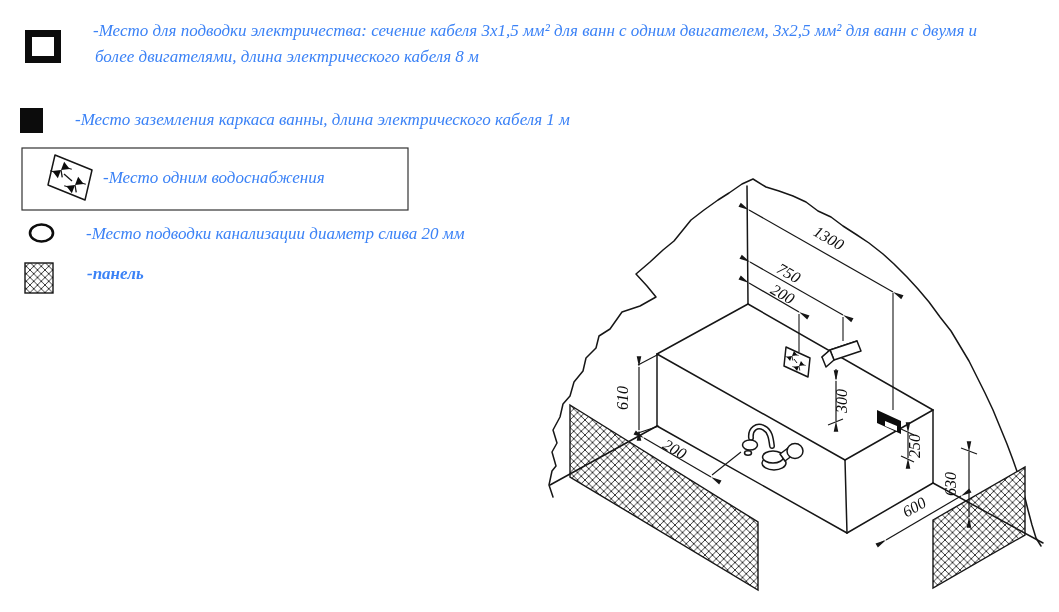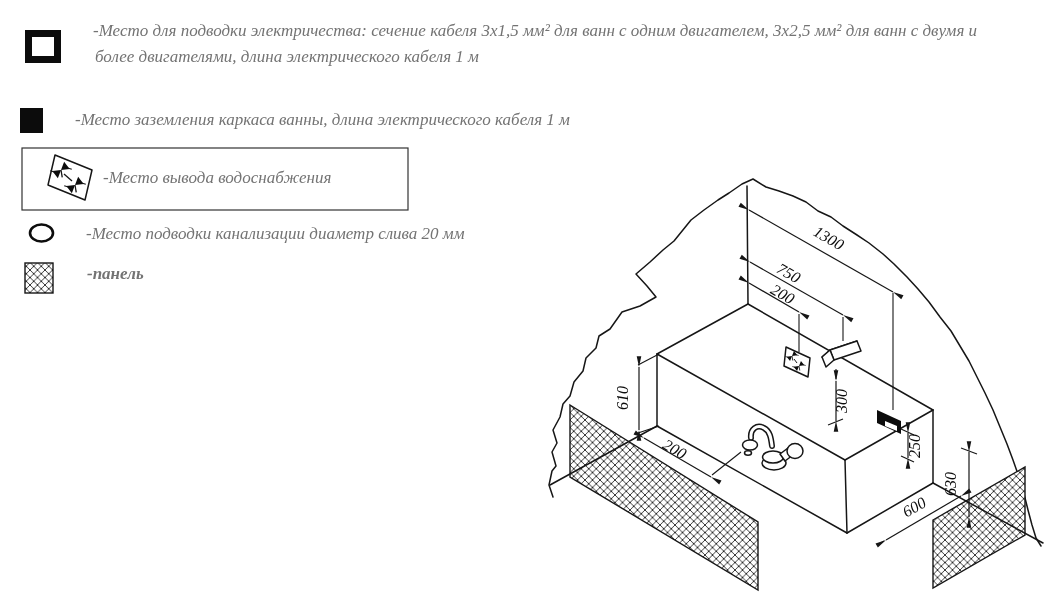--- a/index.html
+++ b/index.html
@@ -1,18 +1,18 @@
 <!DOCTYPE html>
 <html><head>
 <meta charset="utf-8">
 <style>
   html,body{margin:0;padding:0;background:#ffffff;width:1059px;height:612px;overflow:hidden;}
   #page{position:relative;width:1059px;height:612px;background:#fff;font-family:"Liberation Serif",serif;}
   svg{position:absolute;left:0;top:0;}
-  .t{position:absolute;font:italic 17px "Liberation Serif",serif;color:#737373;white-space:nowrap;}
+  .t{position:absolute;font:italic 17px "Liberation Serif",serif;color:#3b82f6;white-space:nowrap;}
   .ln{stroke:#161616;stroke-width:1.5;fill:none;stroke-linejoin:round;stroke-linecap:round;}
   .thin{stroke:#161616;stroke-width:1.1;fill:none;}
   .dim{stroke:#161616;stroke-width:1.2;fill:none;marker-start:url(#arw);marker-end:url(#arw);}
   .tick{stroke:#161616;stroke-width:1.1;fill:none;}
   .sym{fill:#ffffff;stroke:#161616;stroke-width:1.5;stroke-linejoin:round;}
   .blk{fill:#0c0c0c;stroke:none;}
   .lbl{font:italic 16px "Liberation Serif",serif;fill:#0d0d0d;text-anchor:middle;}
 </style>
 </head>
 <body>
@@ -173,20 +173,20 @@
     </g>
     <g>
       <line class="tick" x1="879" y1="544" x2="884" y2="541"></line>
       <line class="dim" x1="886" y1="540" x2="961" y2="496"></line>
       <text class="lbl" x="916" y="512" transform="rotate(-30 916 510)">600</text>
     </g>
   </svg>
 
   <div>
     <div class="t" style="left:93px;top:21px;">-Место для подводки электричества: сечение кабеля 3x1,5 мм² для ванн с одним двигателем, 3x2,5 мм² для ванн с двумя и</div>
-    <div class="t" style="left:95px;top:47px;">более двигателями, длина электрического кабеля 1 м</div>
+    <div class="t" style="left:95px;top:47px;">более двигателями, длина электрического кабеля 8 м</div>
     <div class="t" style="left:75px;top:110px;">-Место заземления каркаса ванны, длина электрического кабеля 1 м</div>
-    <div class="t" style="left:103px;top:168px;">-Место вывода водоснабжения</div>
+    <div class="t" style="left:103px;top:168px;">-Место одним водоснабжения</div>
     <div class="t" style="left:86px;top:224px;">-Место подводки канализации диаметр слива 20 мм</div>
     <div class="t" style="left:87px;top:264px;font-weight:bold;">-панель</div>
   </div>
 
 </div>
 
 </body></html>

